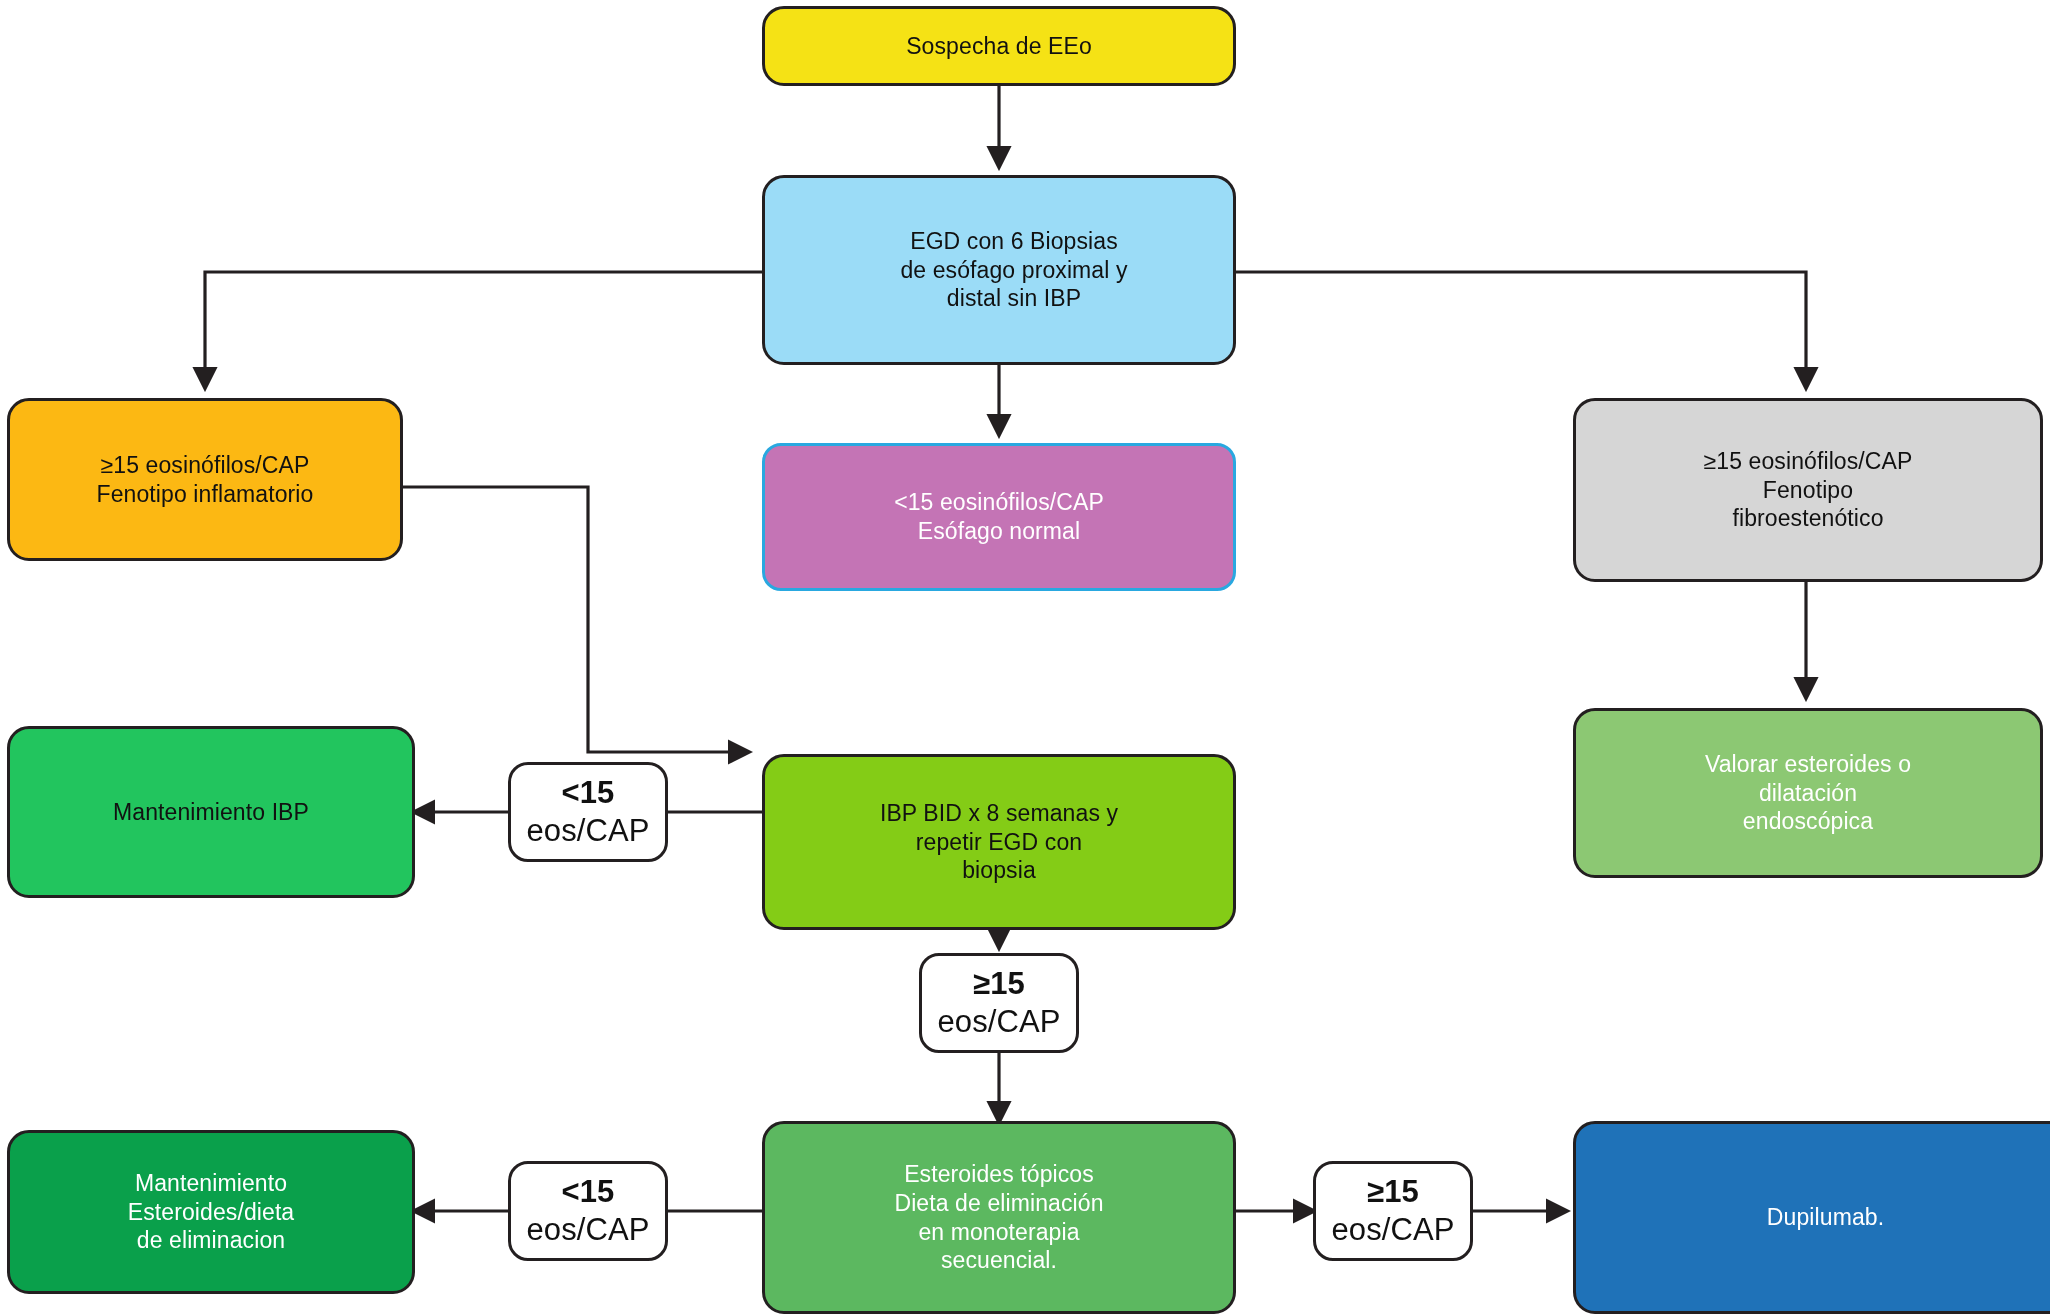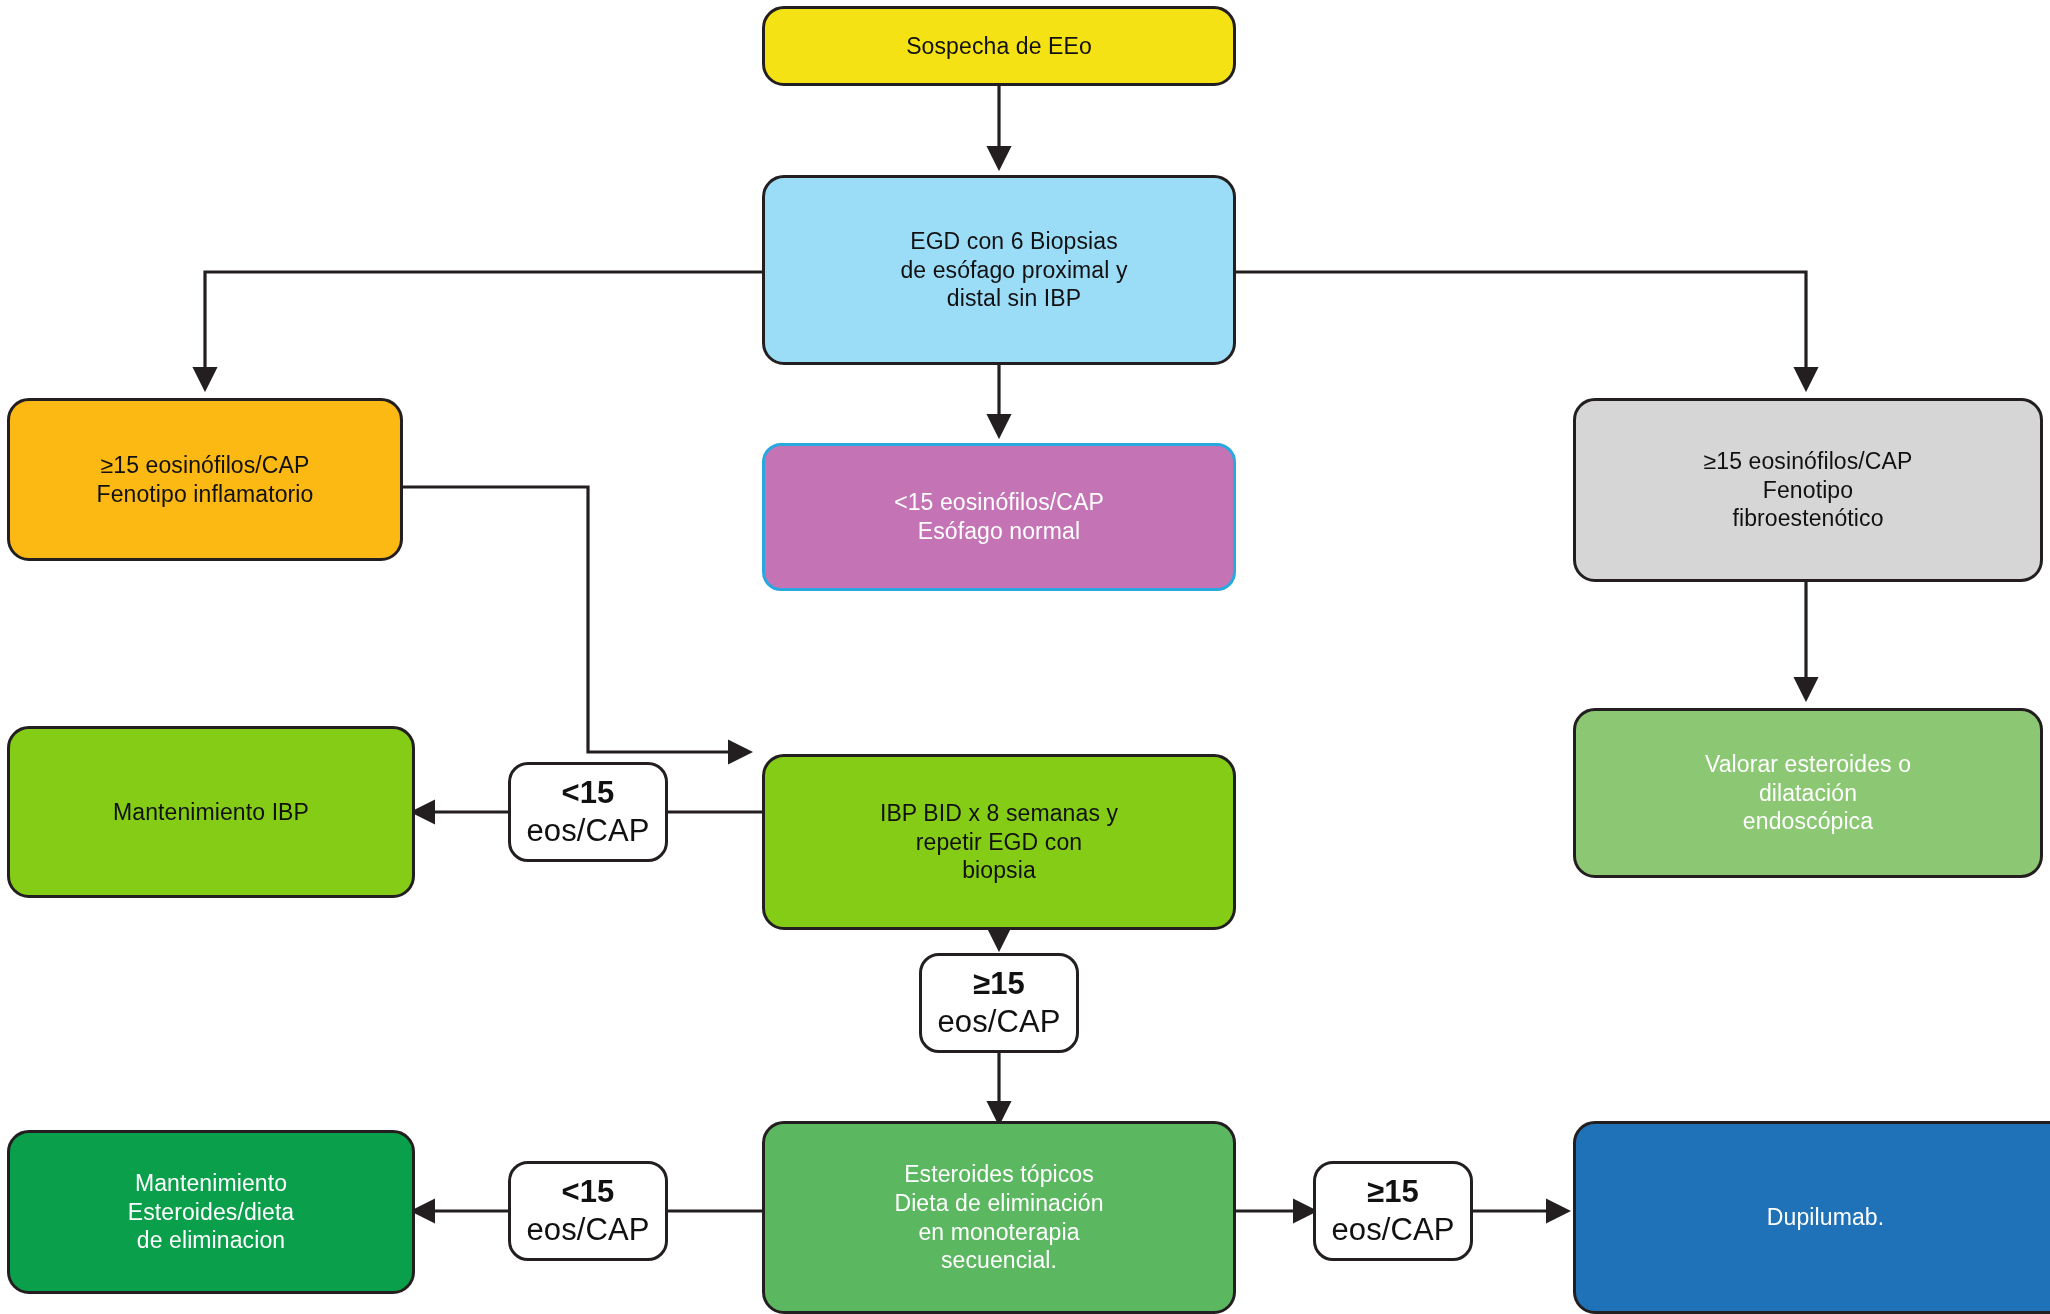--- a/index.html
+++ b/index.html
@@ -85,21 +85,21 @@
   <div class="node" style="left:7px;top:398px;width:396px;height:163px;background:#fcb813;">≥15 eosinófilos/CAP
 Fenotipo inflamatorio</div>
 
   <div class="node" style="left:762px;top:443px;width:474px;height:148px;background:#c474b5;border-color:#29a8e0;color:#ffffff;border-radius:19px;">&lt;15 eosinófilos/CAP
 Esófago normal</div>
 
   <div class="node" style="left:1573px;top:398px;width:470px;height:184px;background:#d6d6d6;">≥15 eosinófilos/CAP
 Fenotipo
 fibroestenótico</div>
 
-  <div class="node" style="left:7px;top:726px;width:408px;height:172px;background:#84cc16;">Mantenimiento IBP</div>
+  <div class="node" style="left:7px;top:726px;width:408px;height:172px;background:#22c55e;">Mantenimiento IBP</div>
 
   <div class="node" style="left:762px;top:754px;width:474px;height:176px;background:#84cc16;">IBP BID x 8 semanas y
 repetir EGD con
 biopsia</div>
 
   <div class="node white-text" style="left:1573px;top:708px;width:470px;height:170px;background:#8cc873;">Valorar esteroides o
 dilatación
 endoscópica</div>
 
   <div class="node white-text" style="left:7px;top:1130px;width:408px;height:164px;background:#0aa04b;">Mantenimiento

